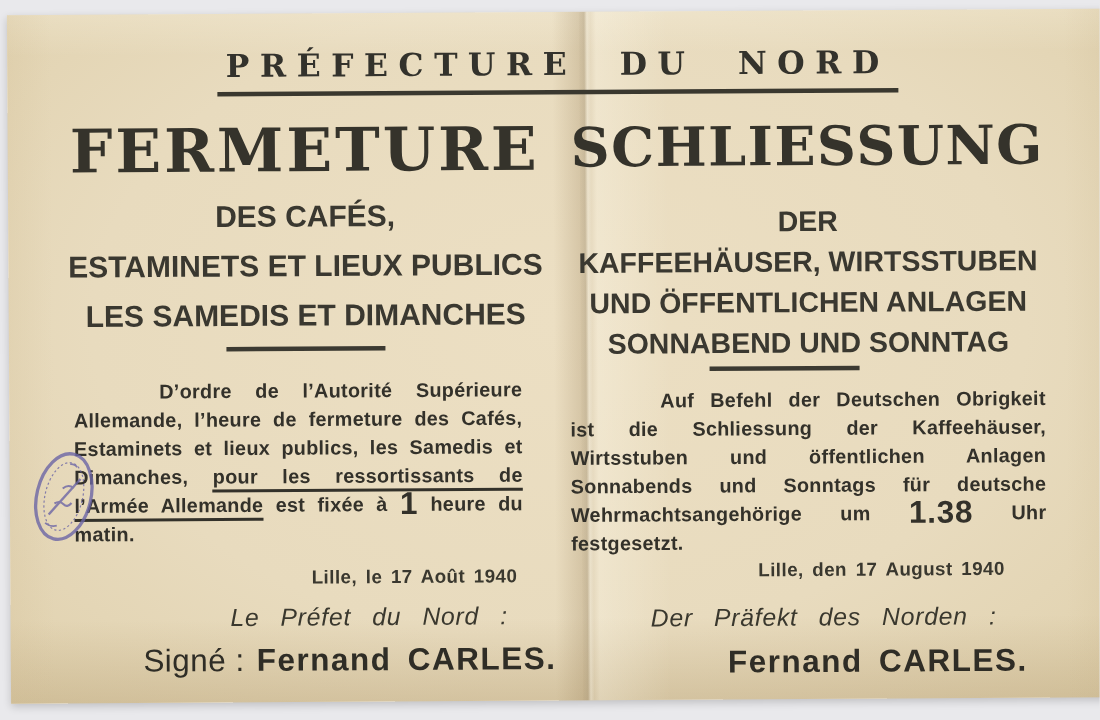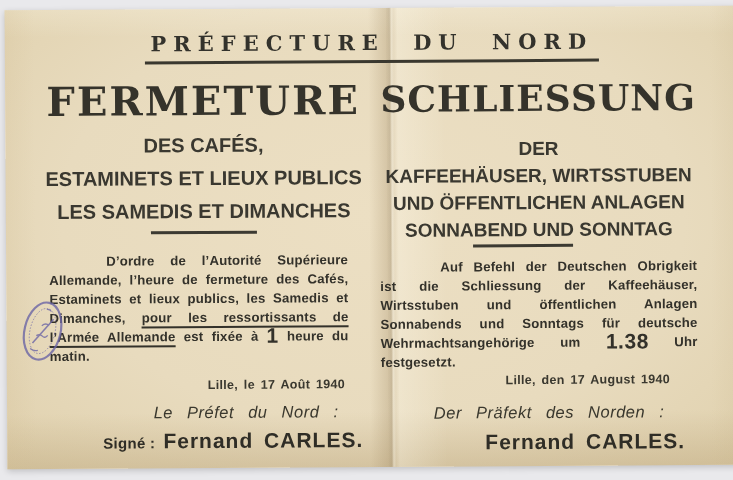--- a/index.html
+++ b/index.html
@@ -109,21 +109,21 @@
     letter-spacing: 0.5px;
     color: #3a382e;
     text-align: center;
   }
   .fr-role { left: 35px; top: 394px; width: 336px; transform: translateX(36px); }
   .de-role { left: 368px; top: 396px; width: 330px; transform: translateX(9px); }
 
   .sig-line { text-align: center; white-space: nowrap; color: #2f2d26; }
   .fr-sig { left: 35px; top: 420px; width: 336px; transform: translateX(23px); }
   .de-sig { left: 368px; top: 423px; width: 330px; transform: translateX(45px); }
-  .sig-prefix { font-size: 15px; font-weight: bold; letter-spacing: 0.3px; margin-right: 8px; }
+  .sig-prefix { font-size: 21px; font-weight: normal; letter-spacing: 0.3px; margin-right: 8px; }
   .sig-name { font-size: 21px; font-weight: bold; letter-spacing: 1px; word-spacing: 4px; }
 
   
   .stamp { left: 11px; top: 283px; width: 50px; height: 76px; opacity: 0.8; }
 
   
   .fold {
     left: 381px; top: 0; width: 8px; height: 100%;
     background: linear-gradient(90deg, rgba(0,0,0,0) 0%, rgba(110,90,55,0.18) 45%, rgba(255,252,240,0.35) 70%, rgba(0,0,0,0) 100%);
   }

